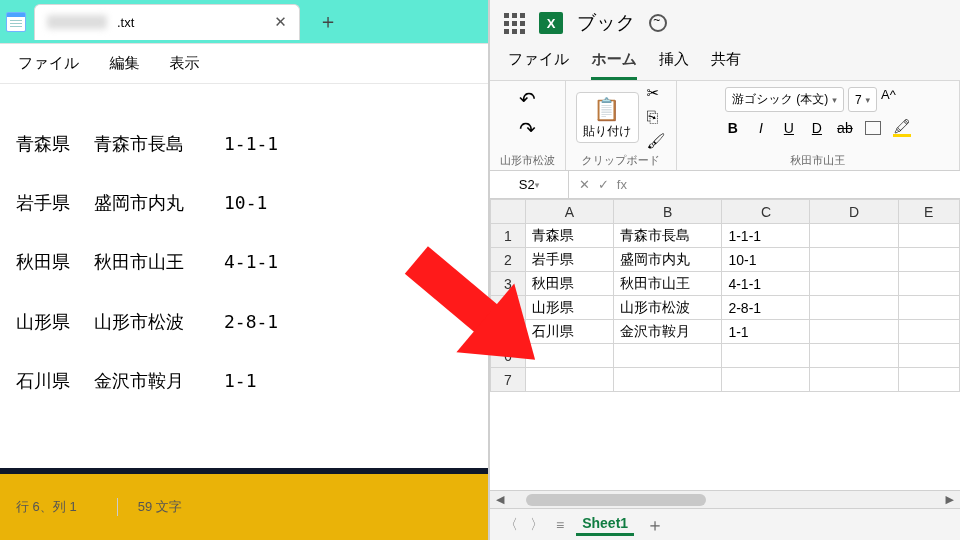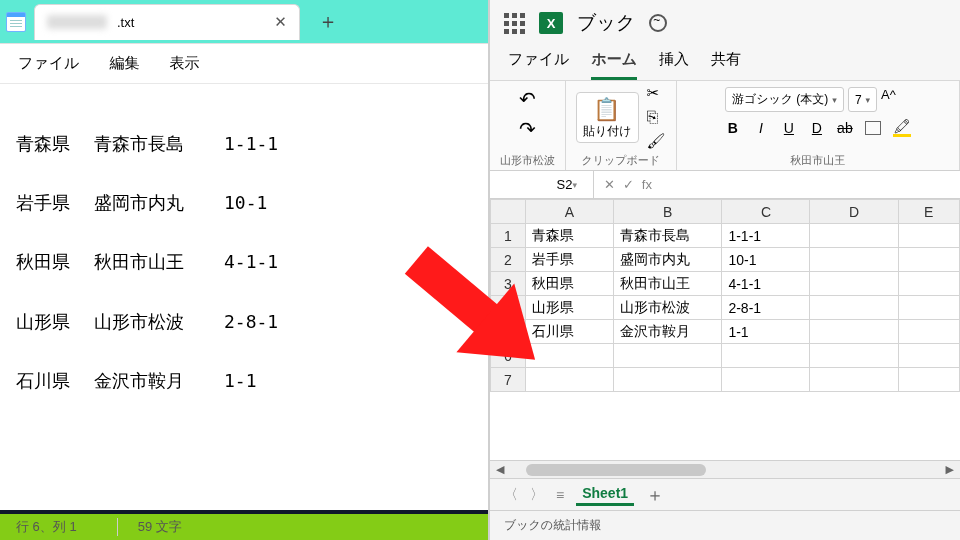--- a/index.html
+++ b/index.html
@@ -15,21 +15,21 @@
 .np-tab { display: flex; align-items: center; gap: 10px; padding: 6px 12px; background: #fff; border: 1px solid #d8d8d8; border-bottom: none; border-radius: 6px 6px 0 0; height: 36px; }
 .np-tab .blur { width: 60px; height: 14px; background: #ddd; filter: blur(3px); border-radius: 3px; }
 .np-tab-close { font-size: 15px; color: #555; cursor: pointer; }
 .np-newtab { font-size: 20px; color: #444; padding: 0 10px; cursor: pointer; }
 .np-menu { display: flex; gap: 30px; padding: 10px 18px; border-bottom: 1px solid #e8e8e8; font-size: 15px; }
 .np-menu span { cursor: pointer; }
 .np-body { flex: 1; padding: 10px 16px; font-family: "MS Gothic", monospace; font-size: 18px; line-height: 1.1; white-space: pre; overflow: hidden; }
 .np-row { display: flex; }
 .np-col1 { width: 78px; }
 .np-col2 { width: 130px; }
-.np-status { border-top: 4px solid #0f172a; padding: 4px 16px; font-size: 13px; color: #555; display: flex; gap: 40px; background: #84cc16; }
+.np-status { border-top: 6px solid #0f172a; padding: 24px 16px; font-size: 13px; color: #555; display: flex; gap: 40px; background: #eab308; }
 .np-status .sep { border-left: 1px solid #ccc; padding-left: 20px; }
 
 
 .xl-top { display: flex; align-items: center; gap: 14px; padding: 8px 14px 6px; height: 44px; }
 .waffle { display: grid; grid-template-columns: repeat(3,5px); grid-template-rows: repeat(3,5px); gap: 3px; cursor: pointer; }
 .waffle i { background: #555; }
 .xl-logo { width: 24px; height: 22px; background: #107c41; color: #fff; display: flex; align-items: center; justify-content: center; font-weight: bold; font-size: 13px; border-radius: 2px; }
 .xl-title { font-size: 19px; font-weight: 500; }
 .xl-cloud { width: 18px; height: 18px; border: 2px solid #555; border-radius: 50%; position: relative; }
 .xl-cloud::after { content: "~"; position: absolute; left: 2px; top: -3px; font-size: 12px; }
@@ -50,21 +50,21 @@
 .sel .dd { font-size: 9px; color: #666; }
 .font-row2 { display: flex; gap: 12px; font-size: 14px; align-items: center; }
 .font-row2 span { cursor: pointer; min-width: 16px; text-align: center; }
 .bold { font-weight: bold; }
 .ital { font-style: italic; }
 .ul { text-decoration: underline; }
 .strike { text-decoration: line-through; }
 .bordbox { border: 1px solid #666; width: 14px; height: 14px; }
 
 .xl-namefx { display: flex; align-items: center; border-bottom: 1px solid #d0d0d0; background: #fff; height: 28px; }
-.namebox { width: 104px; border-right: 1px solid #d0d0d0; padding: 0 16px; display: flex; align-items: center; justify-content: flex-end; font-size: 13px; height: 100%; }
+.namebox { width: 79px; border-right: 1px solid #d0d0d0; padding: 0 24px; display: flex; align-items: center; justify-content: center; font-size: 13px; height: 100%; }
 .fx-btns { display: flex; gap: 8px; padding: 0 10px; font-size: 13px; color: #888; align-items: center; }
 .fx-btns span { cursor: pointer; }
 
 .xl-grid { flex: 1; overflow: hidden; background: #fff; position: relative; }
 table.grid { border-collapse: collapse; width: 100%; }
 table.grid th, table.grid td { border: 1px solid #d4d4d4; font-size: 14px; height: 24px; padding: 0 6px; text-align: left; font-weight: normal; }
 table.grid th { background: #f0f0f0; text-align: center; color: #333; }
 table.grid th.rowh { width: 34px; background: #f0f0f0; }
 table.grid td { background: #fff; white-space: nowrap; }
 .colA { width: 86px; } .colB { width: 106px; } .colC { width: 86px; } .colD { width: 86px; } .colE { width: 60px; }
@@ -273,21 +273,20 @@
       <div class="thumb"></div>
       <span class="arr" style="right:6px">▶</span>
     </div>
     <div class="xl-sheets">
       <span class="nav">〈</span>
       <span class="nav">〉</span>
       <span class="nav">≡</span>
       <span class="sheet-tab">Sheet1</span>
       <span class="add">＋</span>
     </div>
-    <div class="xl-status">ブックの統計情報</div>
   </div>
 </div>
 
 <div class="arrow">
   <svg viewBox="0 0 200 200">
     <g transform="rotate(40 100 100)">
       <rect x="30" y="82" width="100" height="36" fill="#ff1a1a"></rect>
       <polygon points="120,55 185,100 120,145" fill="#ff1a1a"></polygon>
     </g>
   </svg>

